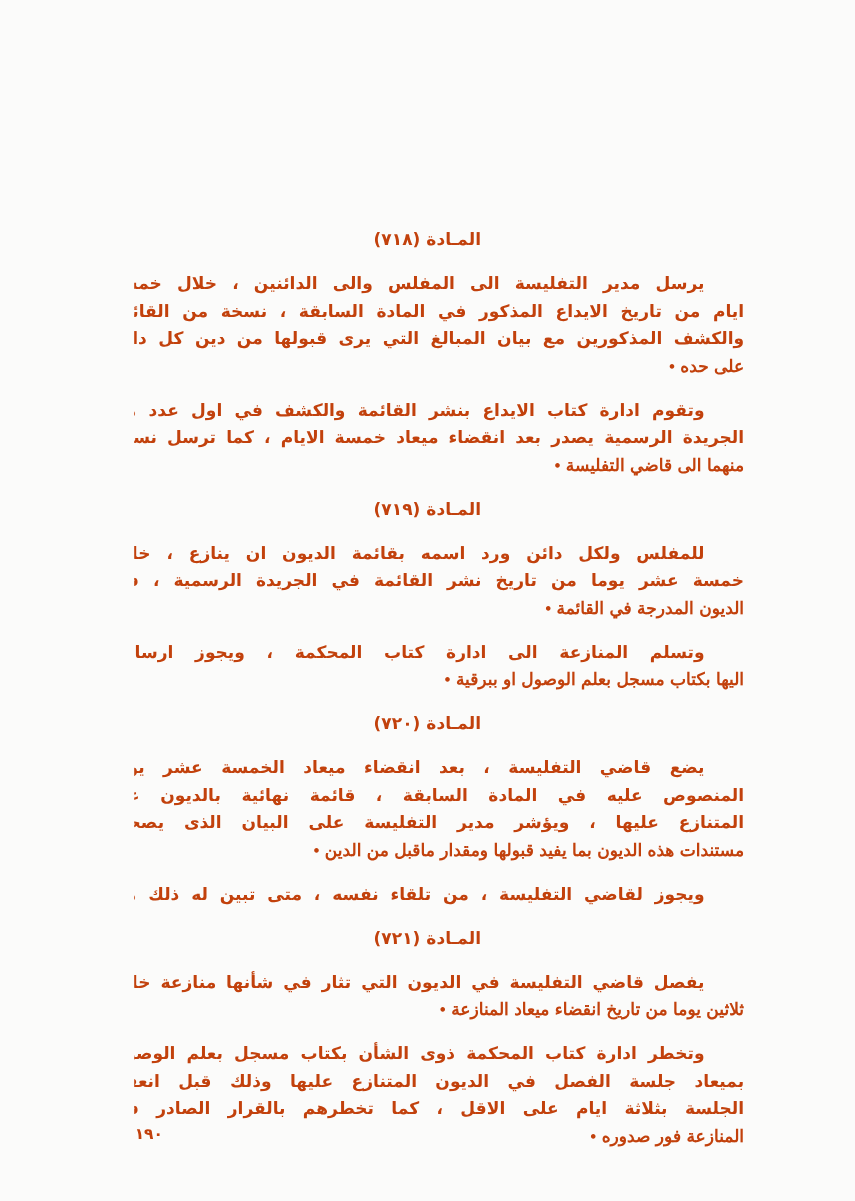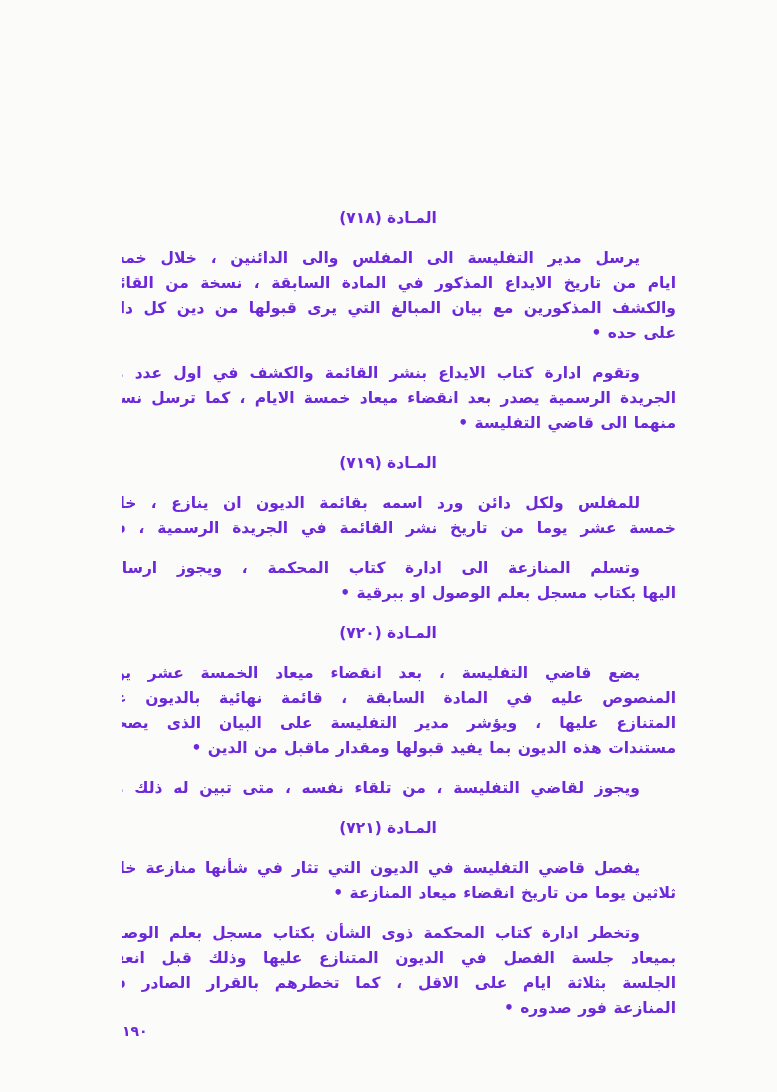--- a/index.html
+++ b/index.html
@@ -9,21 +9,21 @@
   }
   .page {
     position: relative;
     width: 655px;
     height: 1092px;
     background: #fbfbfa;
     overflow: hidden;
     direction: rtl;
     font-family: "DejaVu Sans", sans-serif;
     font-weight: 700;
-    color: #6d28d9;
+    color: #c2410c;
     -webkit-font-smoothing: antialiased;
   }
   .content {
     position: absolute;
     top: 206px;
     right: 86px;
     width: 606px;
   }
   .article { margin: 0; }
   .article-title {
@@ -39,20 +39,21 @@
     font-size: 15.5px;
     line-height: 25px;
     text-align: justify;
     text-align-last: justify;
     word-spacing: 1px;
   }
   .line.first { text-indent: 36px; }
   .line.last {
     text-align: center;
     text-align-last: right;
+    font-family: Liberation Serif, serif;
   }
   .page-number {
     position: absolute;
     top: 1021px;
     left: 0;
     width: 100%;
     text-align: left;
     font-size: 14px;
     line-height: 20px;
     letter-spacing: 2px;
@@ -75,20 +76,21 @@
           <div class="line first">وتقوم ادارة كتاب الايداع بنشر القائمة والكشف في اول عدد من</div>
           <div class="line">الجريدة الرسمية يصدر بعد انقضاء ميعاد خمسة الايام ، كما ترسل نسخة</div>
           <div class="line last">منهما الى قاضي التفليسة •</div>
         </div>
       </section>
       <section class="article">
         <div class="article-title">المـادة (٧١٩)</div>
         <div class="paragraph">
           <div class="line first">للمفلس ولكل دائن ورد اسمه بقائمة الديون ان ينازع ، خلال</div>
           <div class="line">خمسة عشر يوما من تاريخ نشر القائمة في الجريدة الرسمية ، في</div>
+          <div class="line last">الديون المدرجة في القائمة •</div>
         </div>
         <div class="paragraph">
           <div class="line first">وتسلم المنازعة الى ادارة كتاب المحكمة ، ويجوز ارسالها</div>
           <div class="line last">اليها بكتاب مسجل بعلم الوصول او ببرقية •</div>
         </div>
       </section>
       <section class="article">
         <div class="article-title">المـادة (٧٢٠)</div>
         <div class="paragraph">
           <div class="line first">يضع قاضي التفليسة ، بعد انقضاء ميعاد الخمسة عشر يوما</div>

